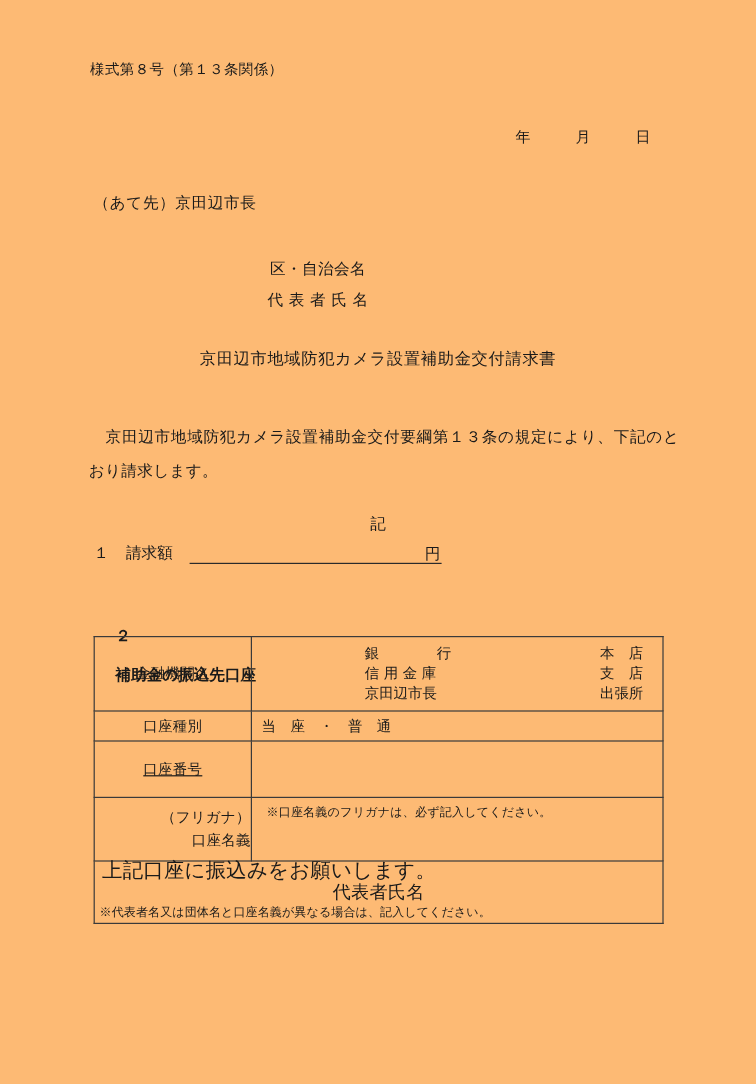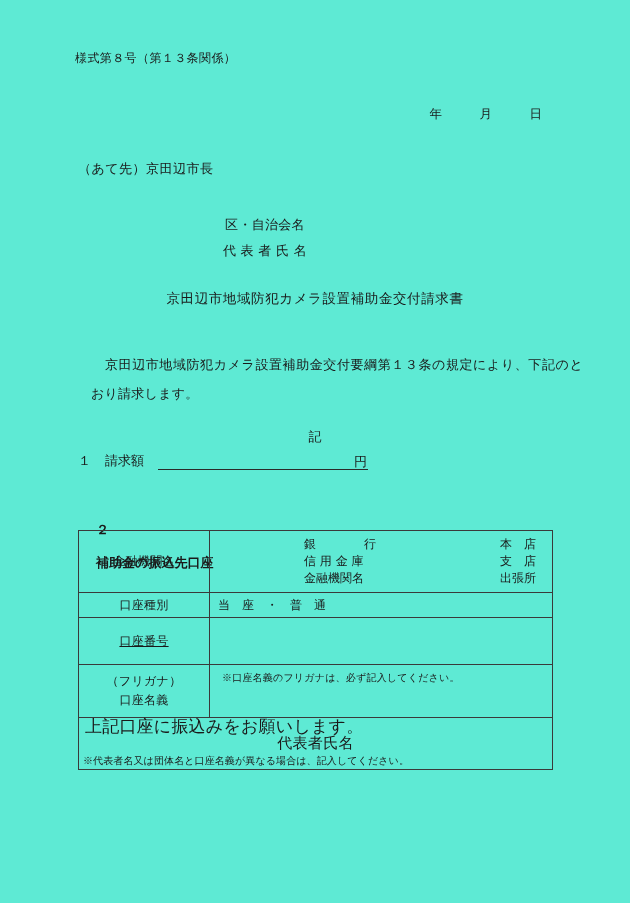--- a/index.html
+++ b/index.html
@@ -13,21 +13,21 @@
     height: 903px;
     position: relative;
     font-family: "DejaVu Serif", "Liberation Serif", serif;
     color: #1a1a1a;
     overflow: hidden;
   }
 
   .page {
     position: absolute;
     inset: 0;
-    background: #5eead4;
+    background: #fdba74;
   }
 
   
   .abs { position: absolute; white-space: nowrap; }
 
   
   #form-number {
     left: 75px;
     top: 50px;
     font-size: 12px;
@@ -74,21 +74,21 @@
     right: 0;
     top: 290px;
     text-align: center;
     font-size: 13.5px;
     letter-spacing: 0.6px;
   }
 
   
   #body-paragraph {
     position: absolute;
-    left: 91px;
+    left: 74px;
     top: 350px;
     width: 492px;
     font-size: 13px;
     line-height: 29px;
     text-indent: 14px;
     text-align: justify;
     letter-spacing: 0.25px;
   }
 
   
@@ -257,40 +257,40 @@
   </div>
 
   <table id="account-table">
     <tbody>
       <tr class="row-bank">
         <td class="label-cell">金融機関名</td>
         <td class="value-cell">
           <div class="bank-row-inner">
             <div class="bank-types">銀　　　　行
 信 用 金 庫
-金融機関名</div>
+京田辺市長</div>
             <div class="branch-types">本　店
 支　店
 出張所</div>
           </div>
         </td>
       </tr>
 
       <tr class="row-type">
         <td class="label-cell">口座種別</td>
         <td class="value-cell">当　座　・　普　通</td>
       </tr>
 
       <tr class="row-number">
         <td class="label-cell">口座番号</td>
         <td class="value-cell"></td>
       </tr>
 
       <tr class="row-holder">
-        <td class="label-cell" style="white-space:pre-line;">（フリガナ）
+        <td class="label-cell" style="white-space:pre-line;text-align:right;">（フリガナ）
 口座名義</td>
         <td class="holder-value">
           <div class="holder-note">※口座名義のフリガナは、必ず記入してください。</div>
         </td>
       </tr>
 
       <tr>
         <td class="footer-cell" colspan="2">
           <div class="footer-line1">上記口座に振込みをお願いします。</div>
           <div class="footer-line2">代表者氏名</div>

